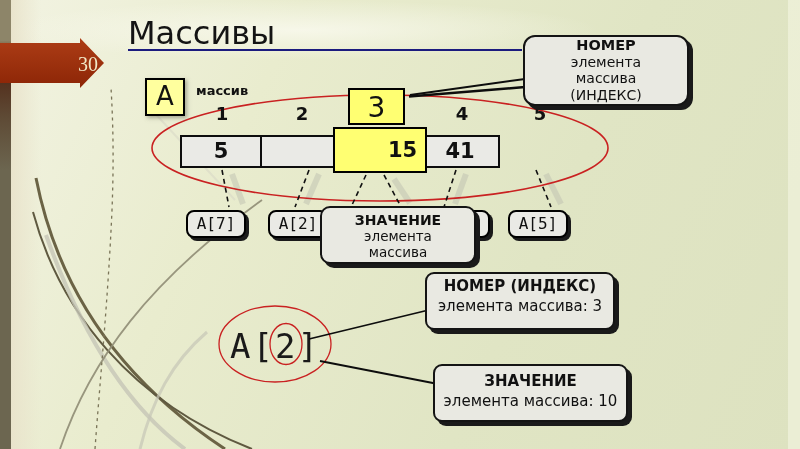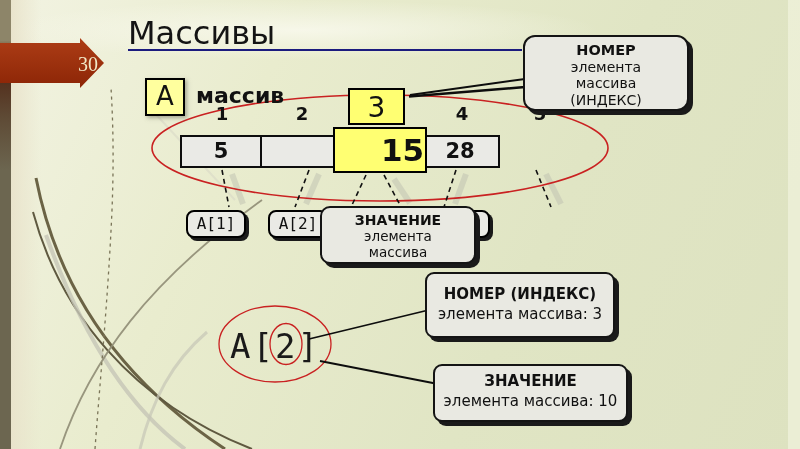--- a/index.html
+++ b/index.html
@@ -25,42 +25,42 @@
   .slidenum{left:38px;top:52px;width:60px;height:24px;line-height:24px;text-align:right;
     font-family:Liberation Serif, serif;font-size:20px;color:#f1e7c6;z-index:2;}
 
   .title{left:128px;top:14px;font-size:32px;color:#141414;z-index:2;}
   .underline{left:128px;top:49px;width:394px;height:2px;background:#1b1b7e;z-index:2;}
 
   .callout{background:#e9e9e2;border:2px solid #141414;box-shadow:4px 4px 0 #1a1a1a;
     text-align:center;overflow:hidden;z-index:6;}
   .r10{border-radius:10px;}
   .co-title{font-weight:bold;}
-  .co-top{left:523px;top:35px;width:162px;height:67px;padding-top:5px;font-size:14px;line-height:16.5px;border-radius:12px;}
+  .co-top{left:523px;top:35px;width:162px;height:67px;font-size:14px;line-height:16.5px;border-radius:12px;}
   .co-top .co-title{font-size:14.5px;}
   .co-mid{left:320px;top:206px;width:152px;height:50px;padding-top:4px;font-size:13.5px;line-height:16px;}
   .co-mid .co-title{font-size:14px;}
-  .co-idx{left:425px;top:272px;width:186px;height:52px;padding-top:10px;font-size:15px;line-height:20px;border-radius:9px;}
+  .co-idx{left:425px;top:272px;width:186px;height:52px;padding-top:2px;font-size:15px;line-height:20px;border-radius:9px;}
   .co-val{left:433px;top:364px;width:191px;height:49px;padding-top:5px;font-size:15px;line-height:20px;border-radius:9px;}
 
   .namebox{left:145px;top:78px;width:36px;height:34px;background:#ffff9e;border:2px solid #000;
     text-align:center;line-height:32px;font-size:26px;z-index:2;box-shadow:2px 2px 4px rgba(110,110,95,.55);}
-  .namelabel{left:196px;top:83px;font-size:22px;font-weight:bold;z-index:2;}
+  .namelabel{left:196px;top:83px;font-size:13px;font-weight:bold;z-index:2;}
 
   .idx{top:103px;width:40px;text-align:center;font-size:18px;font-weight:bold;z-index:2;}
   .idx1{left:202px}.idx2{left:282px}.idx4{left:442px}.idx5{left:520px}
   .idx3box{left:348px;top:88px;width:57px;height:37px;background:#ffff72;border:2px solid #000;
     text-align:center;line-height:35px;font-size:28px;z-index:2;box-sizing:border-box;}
 
   .cells{left:180px;top:135px;display:flex;z-index:2;}
   .cell{width:80px;height:33px;box-sizing:border-box;border:2px solid #0d0d0d;border-right:none;
     background:#eaeae6;text-align:center;line-height:29px;font-size:21px;font-weight:bold;}
   .cell:last-child{border-right:2px solid #0d0d0d;}
   .valbox{left:333px;top:127px;width:94px;height:46px;background:#ffff72;border:2px solid #000;
-    box-sizing:border-box;text-align:center;line-height:42px;font-size:31px;font-weight:bold;z-index:3;padding-left:45px;}
+    box-sizing:border-box;text-align:center;line-height:42px;font-size:21px;font-weight:bold;z-index:3;padding-left:45px;}
 
   .elabel{top:210px;width:60px;height:28px;box-sizing:border-box;background:#eaeae5;border:2px solid #000;
     border-radius:8px;box-shadow:3px 3px 0 #1a1a1a;text-align:center;line-height:23px;
     font-family:"DejaVu Sans Mono","Liberation Mono",monospace;font-size:16px;z-index:4;}
   .el1{left:186px}.el2{left:268px}.el3{left:350px}.el4{left:430px}.el5{left:508px}
 
   .expr{left:230px;top:326px;font-family:"DejaVu Sans Mono","Liberation Mono",monospace;
     font-size:34px;letter-spacing:2px;color:#1a1a1a;z-index:2;}
 </style>
 </head>
@@ -127,28 +127,29 @@
   <div class="abs idx idx1">1</div>
   <div class="abs idx idx2">2</div>
   <div class="abs idx3box">3</div>
   <div class="abs idx idx4">4</div>
   <div class="abs idx idx5">5</div>
 
   <div class="abs cells">
     <div class="cell">5</div>
     <div class="cell"></div>
     <div class="cell">40</div>
-    <div class="cell">28</div>
+    <div class="cell">41</div>
   </div>
   <div class="abs valbox">15</div>
 
-  <div class="abs elabel el1">A[1]</div>
+  <div class="abs elabel el1">A[7]</div>
   <div class="abs elabel el2">A[2]</div>
   <div class="abs elabel el3">A[3]</div>
   <div class="abs elabel el4">A[4]</div>
+  <div class="abs elabel el5">A[5]</div>
 
   <div class="abs callout co-top">
     <div class="co-title">НОМЕР</div>
     <div>элемента</div>
     <div>массива</div>
     <div>(ИНДЕКС)</div>
   </div>
 
   <div class="abs callout co-mid r10">
     <div class="co-title">ЗНАЧЕНИЕ</div>

